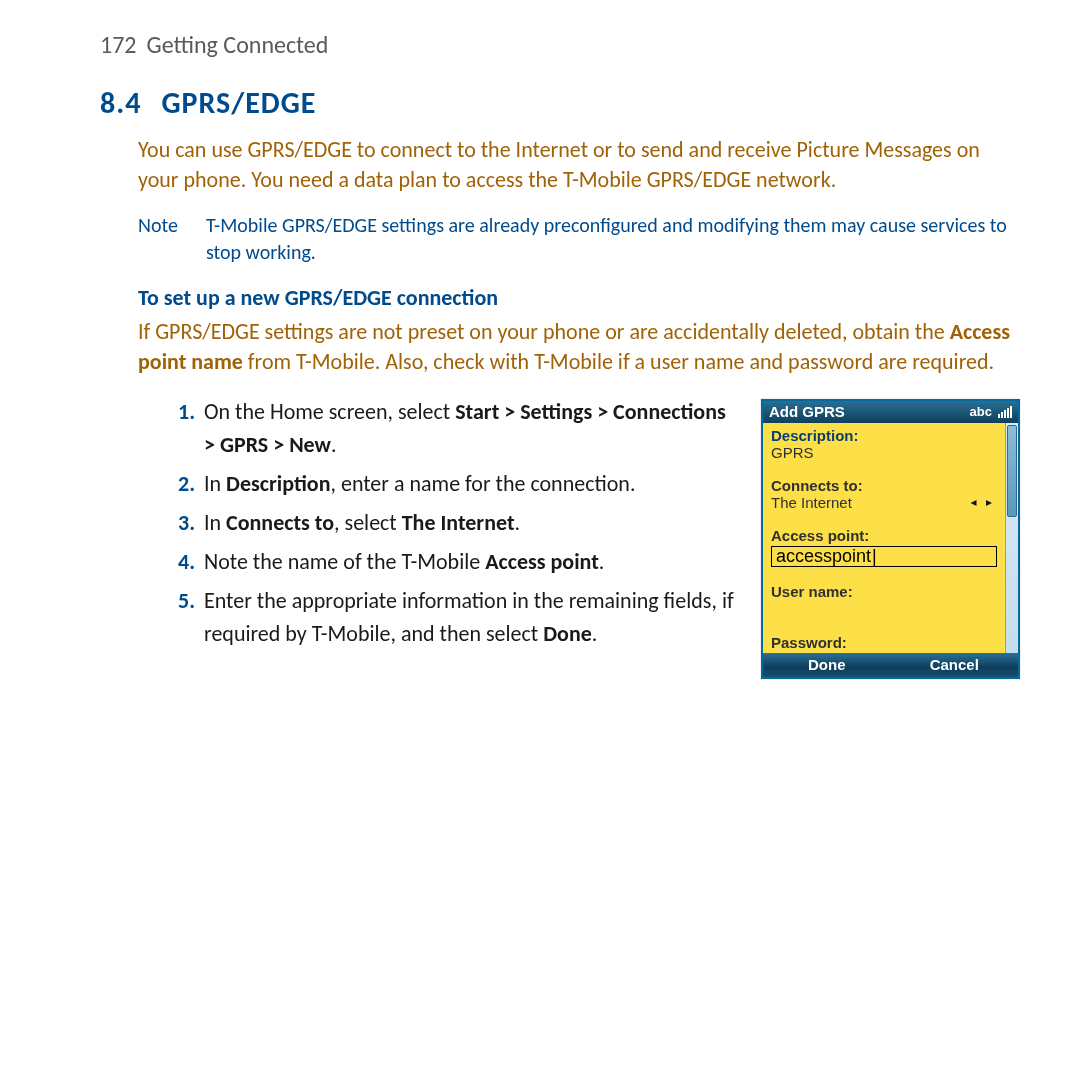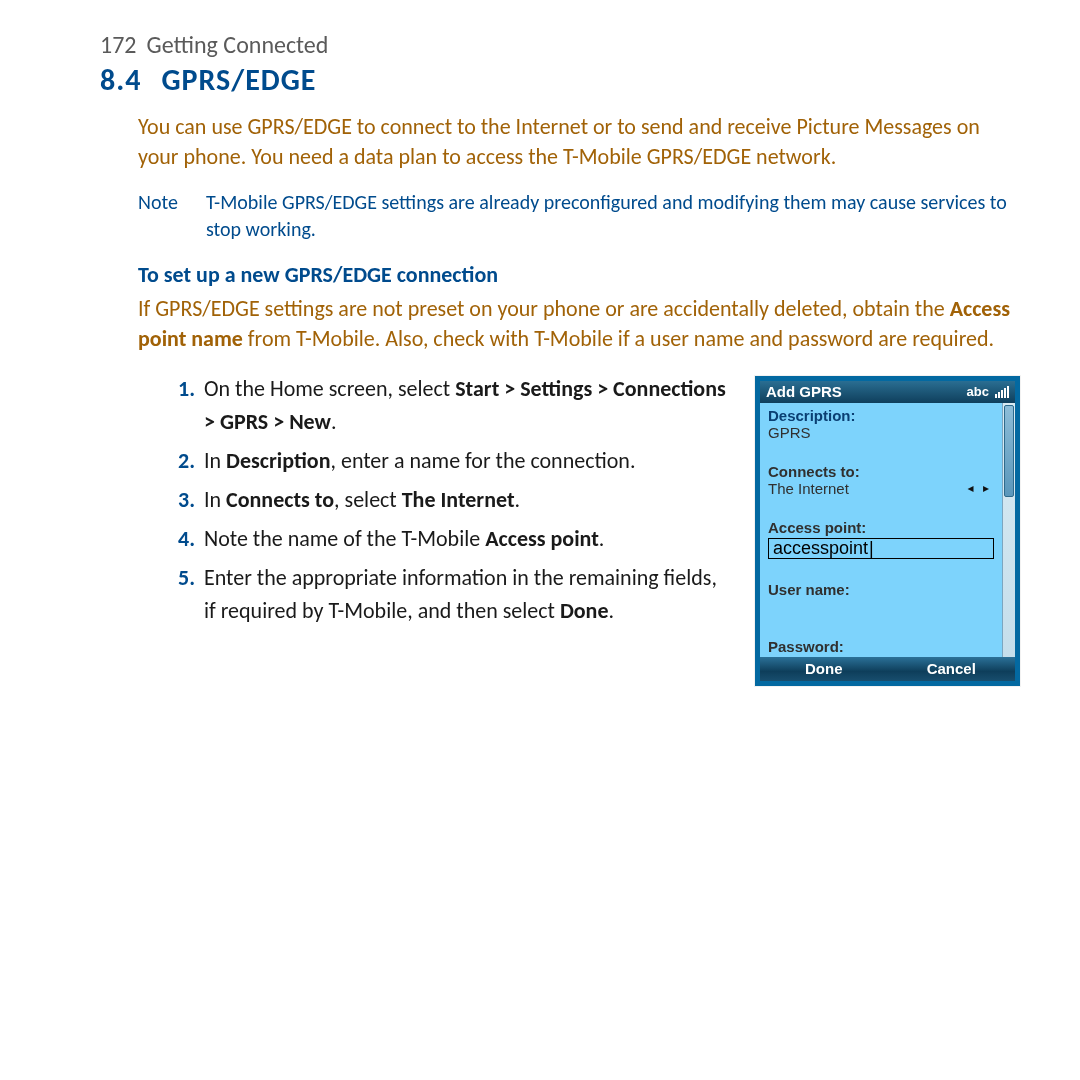--- a/index.html
+++ b/index.html
@@ -14,21 +14,21 @@
   .page {
     position: relative;
     width: 1080px;
     height: 1080px;
     padding: 30px 60px 60px 100px;
     box-sizing: border-box;
   }
   .page-header {
     font-size: 24px;
     color: #5a5a5a;
-    margin-bottom: 2px;
+    margin-bottom: 25px;
   }
   .page-header .num { margin-right: 10px; }
   .section-heading {
     font-size: 30px;
     font-weight: 700;
     letter-spacing: 1px;
     color: #004b8d;
     margin: 0 0 14px 0;
   }
   .section-num { margin-right: 20px; }
@@ -69,21 +69,21 @@
     line-height: 1.5;
     color: #1a1a1a;
   }
   ol.steps li { margin-bottom: 6px; padding-left: 4px; }
   ol.steps li::marker { font-weight: 700; color: #004b8d; }
   .b { font-weight: 700; }
 
   
   .phone {
     width: 255px;
-    border: 5px solid #0369a1;
+    border: 2px solid #0369a1;
     box-shadow: 0 0 0 1px rgba(0,0,0,0.05);
     font-family: Tahoma, "Segoe UI", sans-serif;
     font-size: 15px;
     color: #000;
     user-select: none;
     margin-top: 4px;
   }
   .titlebar {
     display: flex;
     justify-content: space-between;
@@ -93,30 +93,30 @@
     color: #fff;
     font-weight: 700;
     background: linear-gradient(#2a6e92, #0f3f5c);
   }
   .tb-right { display: flex; align-items: center; gap: 6px; margin-left: 24px; }
   .abc { font-weight: 700; font-size: 13px; }
   .signal { display: inline-block; }
   .signal svg { display: block; }
   .content {
     display: flex;
-    background: #7dd3fc;
+    background: #fde047;
   }
   .fields {
     flex: 1;
     padding: 4px 6px 2px 8px;
   }
   .field-label {
     font-weight: 700;
     color: #303030;
-    margin-top: 22px;
+    margin-top: 16px;
   }
   .field-label:first-child { margin-top: 0; }
   .field-label.blue { color: #0a3f73; }
   .field-value {
     color: #303030;
     margin-bottom: 2px;
   }
   .arrows {
     margin-left: auto;
     margin-right: 4px;

